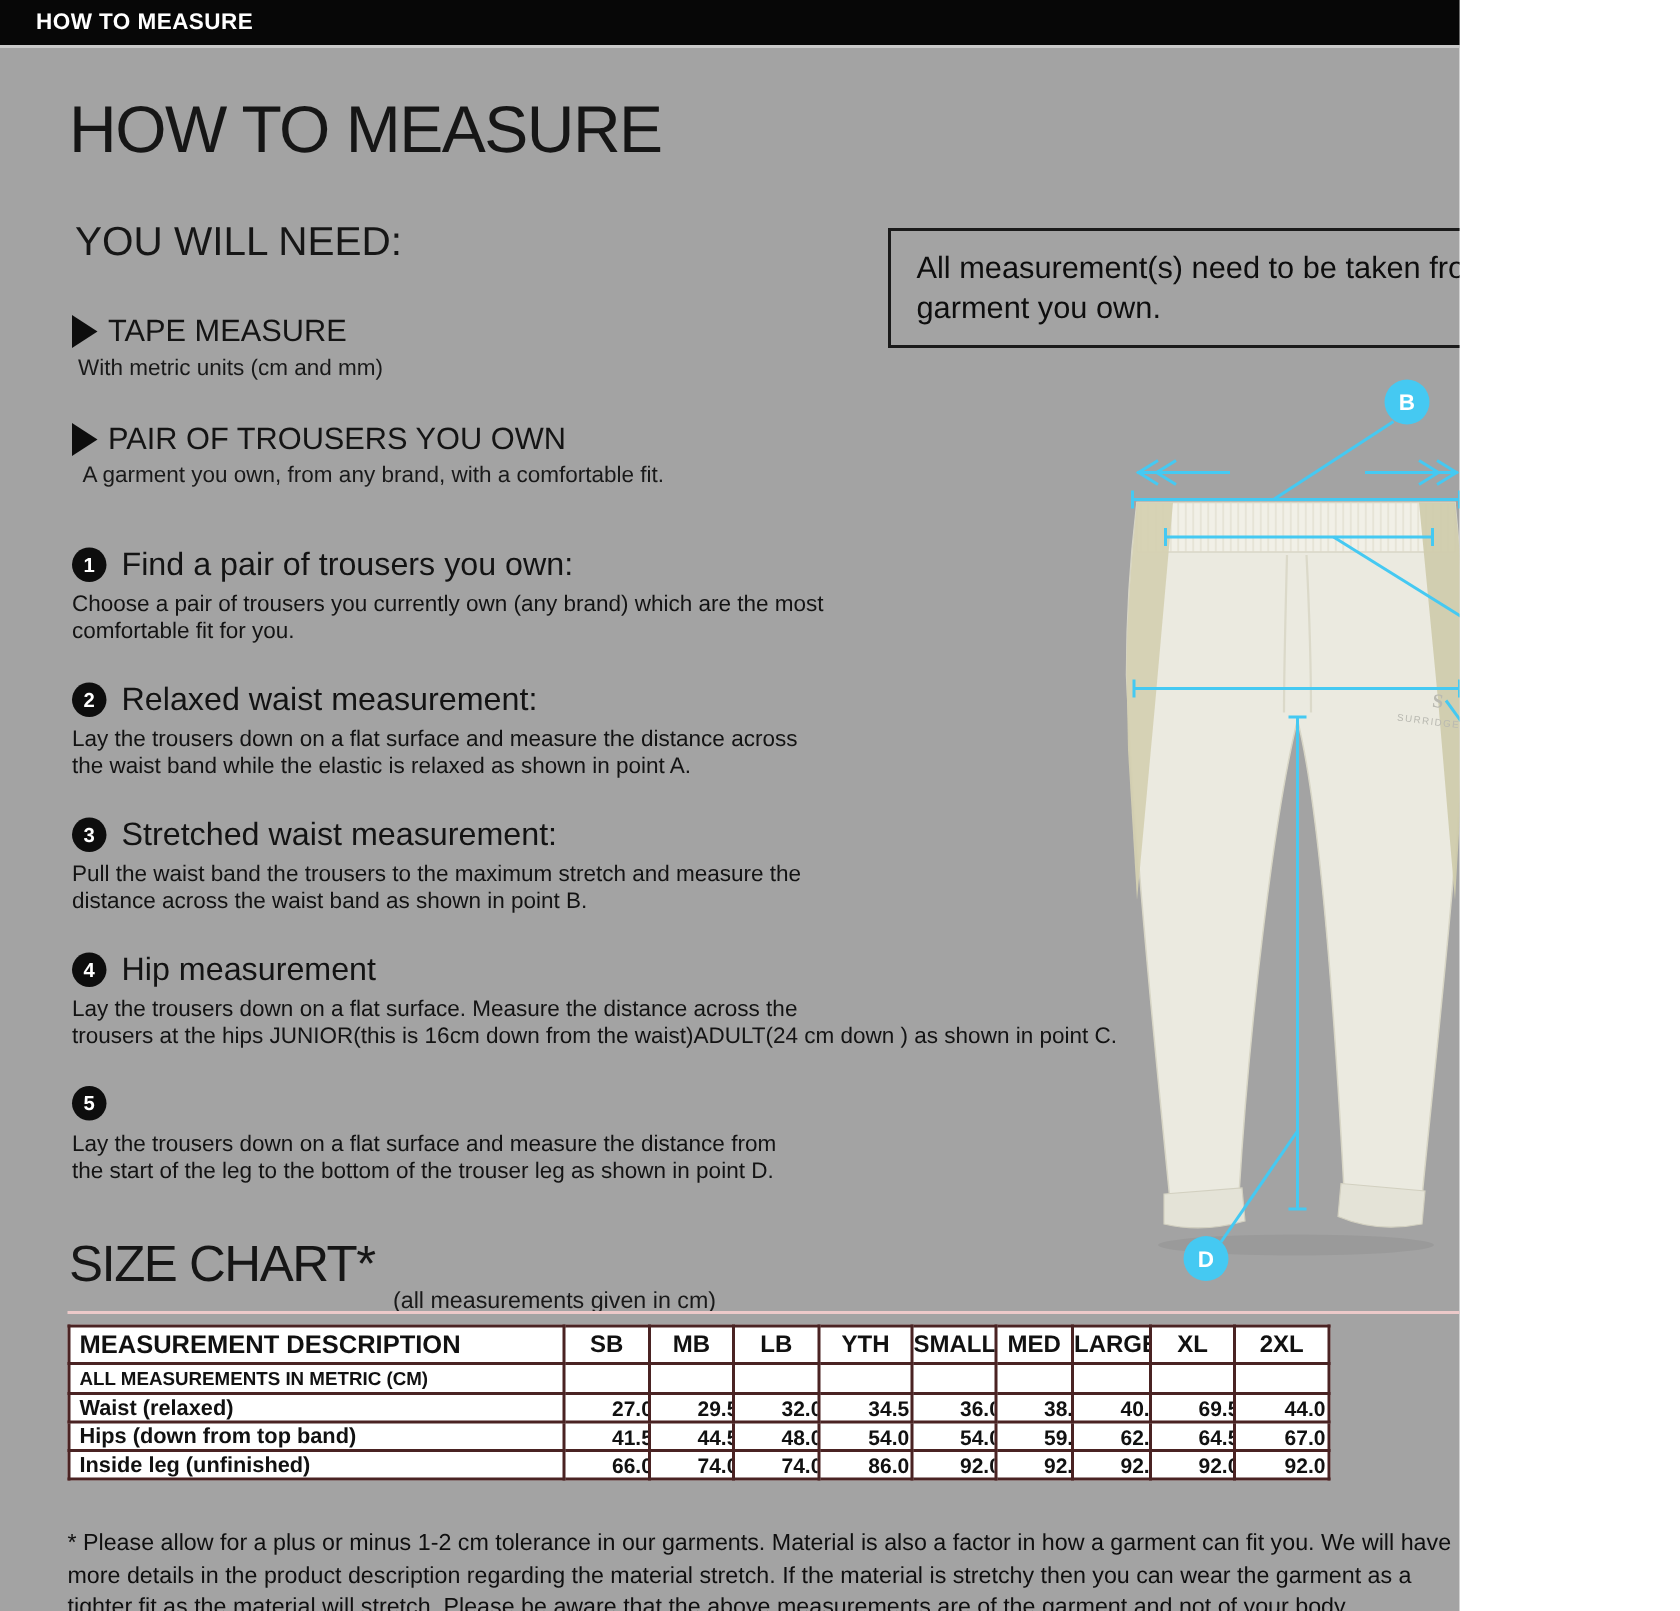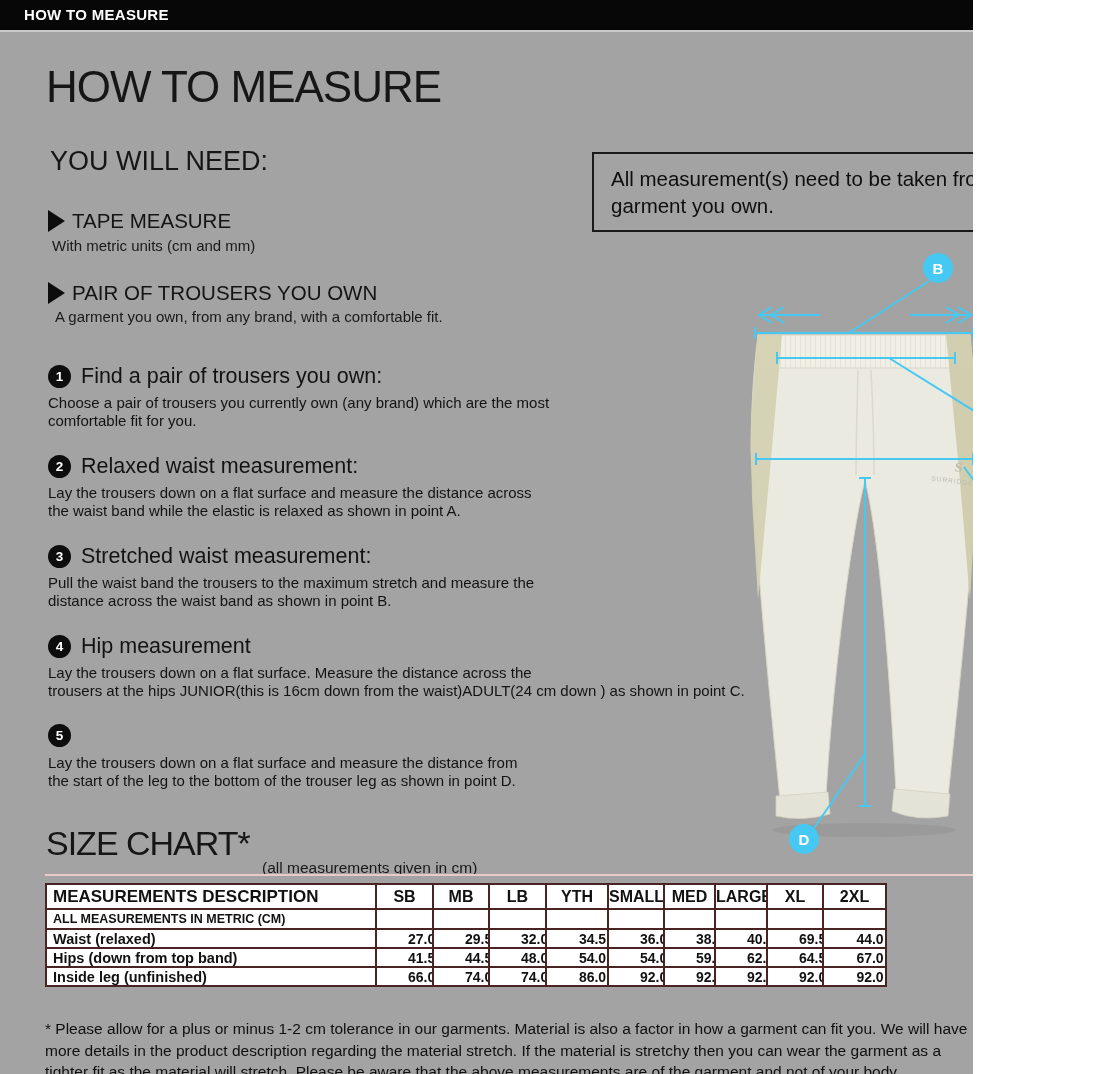--- a/index.html
+++ b/index.html
@@ -186,21 +186,21 @@
         <col style="width:57px">
         <col style="width:62px">
       <col style="width:56px">
         <col style="width:51px">
         <col style="width:52px">
         <col style="width:56px">
         <col style="width:63px">
     </colgroup>
     <thead>
       <tr>
-          <th class="desc">MEASUREMENTS DESCRIPTION</th>
+          <th class="desc">MEASUREMENT DESCRIPTION</th>
           <th>SB</th>
           <th>MB</th>
           <th>LB</th>
           <th>YTH</th>
           <th>SMALL</th>
           <th>MED</th>
           <th>LARGE</th>
           <th>XL</th>
           <th>2XL</th>
         </tr>

